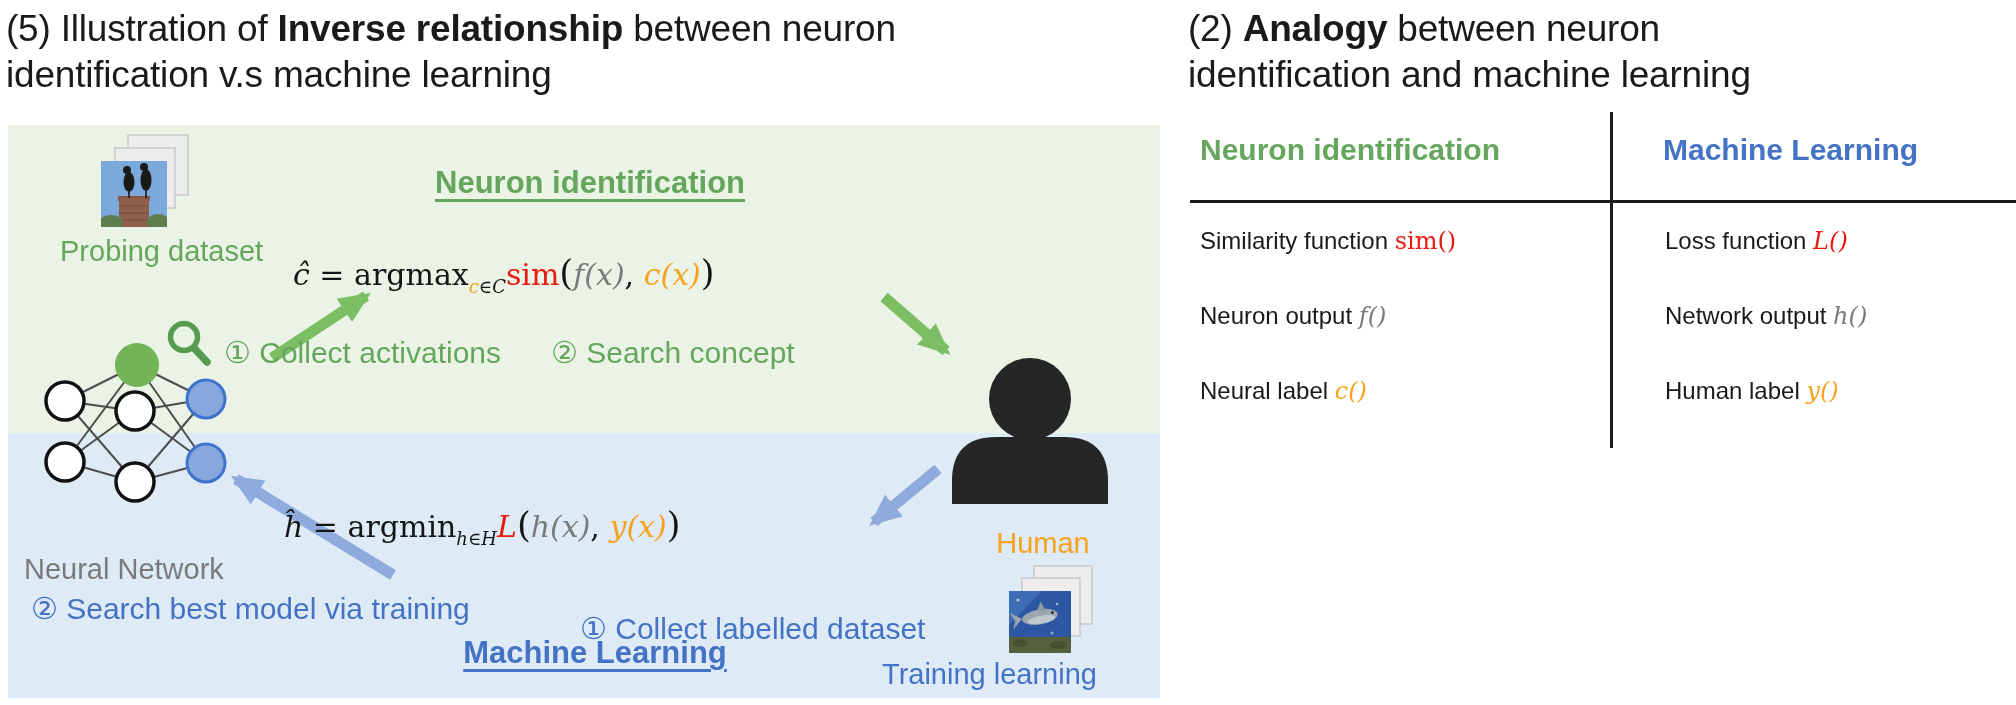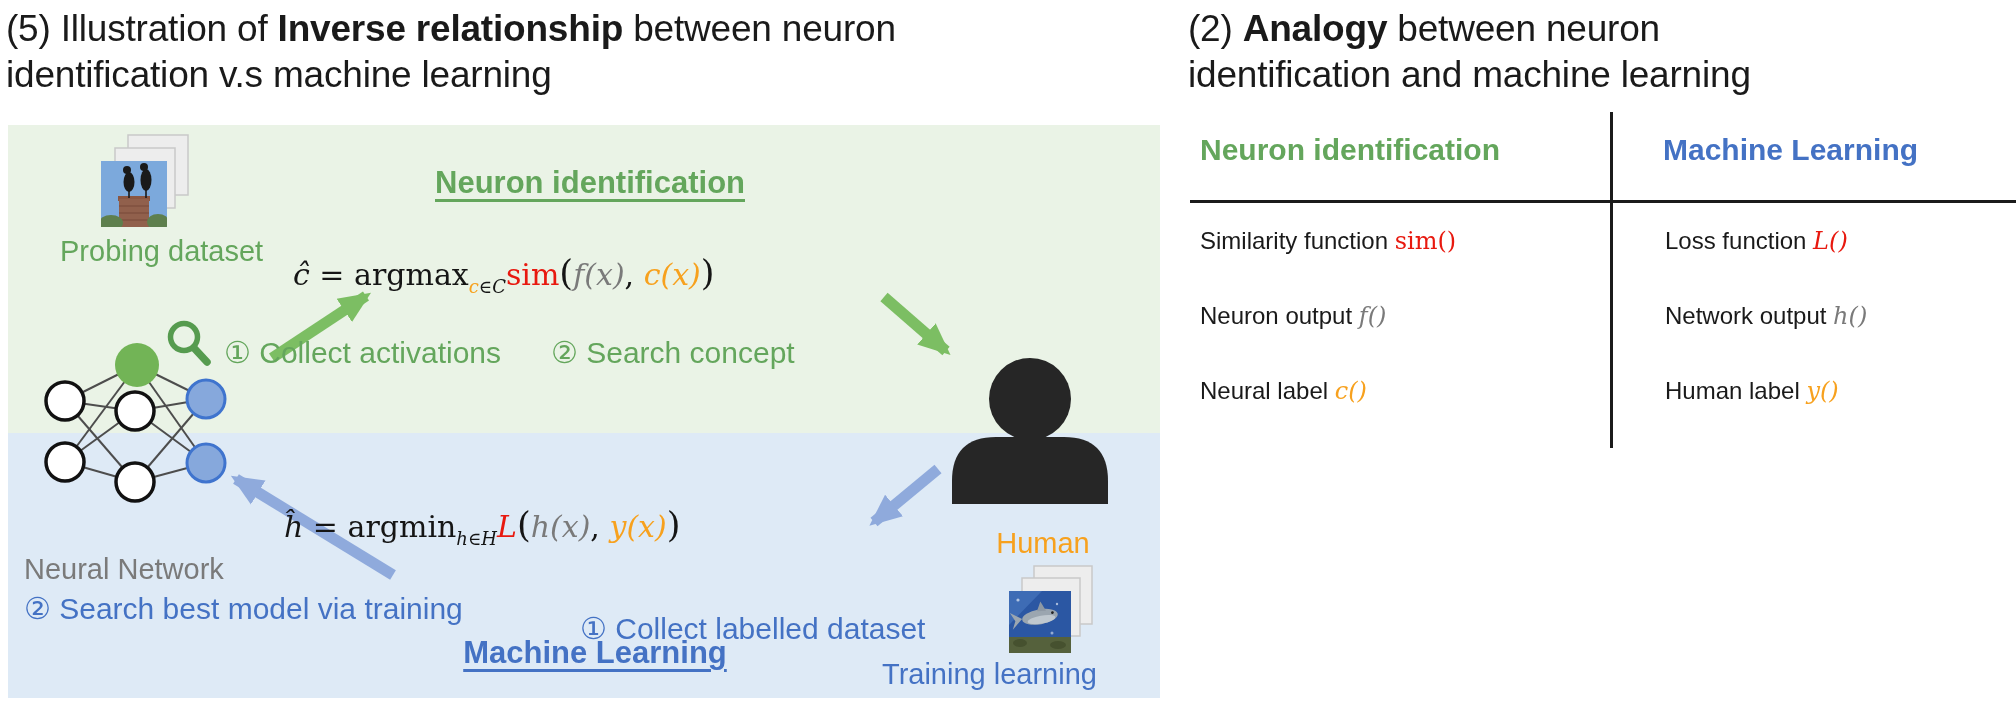--- a/index.html
+++ b/index.html
@@ -165,21 +165,21 @@
 
   <div class="abs formula" style="left:285px;top:126px;"><span data-fs="it">ĉ</span><span data-fs="rm"> = argmax</span><span data-fs="sub-orange">c</span><span data-fs="sub">∈</span><span data-fs="sub-it">C</span><span data-fs="red-rm">sim</span><span data-fs="big">(</span><span data-fs="gray-it">f(x)</span><span data-fs="rm">,</span><span data-fs="orange-it"> c(x)</span><span data-fs="big">)</span></div>
 
   <div class="abs step lbl-green" style="left:216px;top:210px;">① Collect activations</div>
   <div class="abs step lbl-green" style="left:543px;top:210px;">② Search concept</div>
 
   <div class="abs lbl lbl-gray" style="left:16px;top:396px;margin-top:32px;">Neural Network</div>
 
   <div class="abs formula" style="left:276px;top:378px;"><span data-fs="it">ĥ</span><span data-fs="rm"> = argmin</span><span data-fs="sub-it">h</span><span data-fs="sub">∈</span><span data-fs="sub-it">H</span><span data-fs="red-it">L</span><span data-fs="big">(</span><span data-fs="gray-it">h(x)</span><span data-fs="rm">,</span><span data-fs="orange-it"> y(x)</span><span data-fs="big">)</span></div>
 
-  <div class="abs step lbl-blue" style="left:16px;top:466px;">② Search best model via training</div>
+  <div class="abs step lbl-blue" style="left:23px;top:466px;">② Search best model via training</div>
   <div class="abs step lbl-blue" style="left:572px;top:466px;margin-top:20px;">① Collect labelled dataset</div>
 
   <div class="abs sec-title sec-blue" style="left:337px;top:510px;width:500px;">Machine Learning</div>
 
   <div class="abs lbl lbl-orange" style="left:955px;top:402px;width:160px;text-align:center;">Human</div>
   <div class="abs lbl lbl-blue" style="left:874px;top:533px;">Training learning</div>
 </div>
 
 <div class="abs" id="vline"></div>
 <div class="abs" id="hline"></div>

